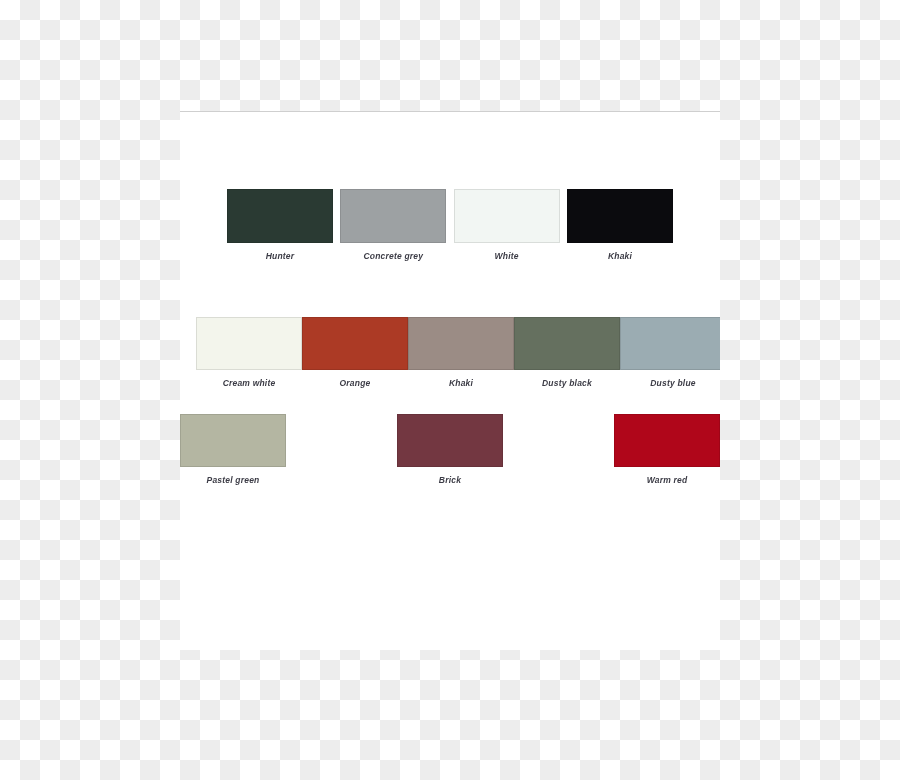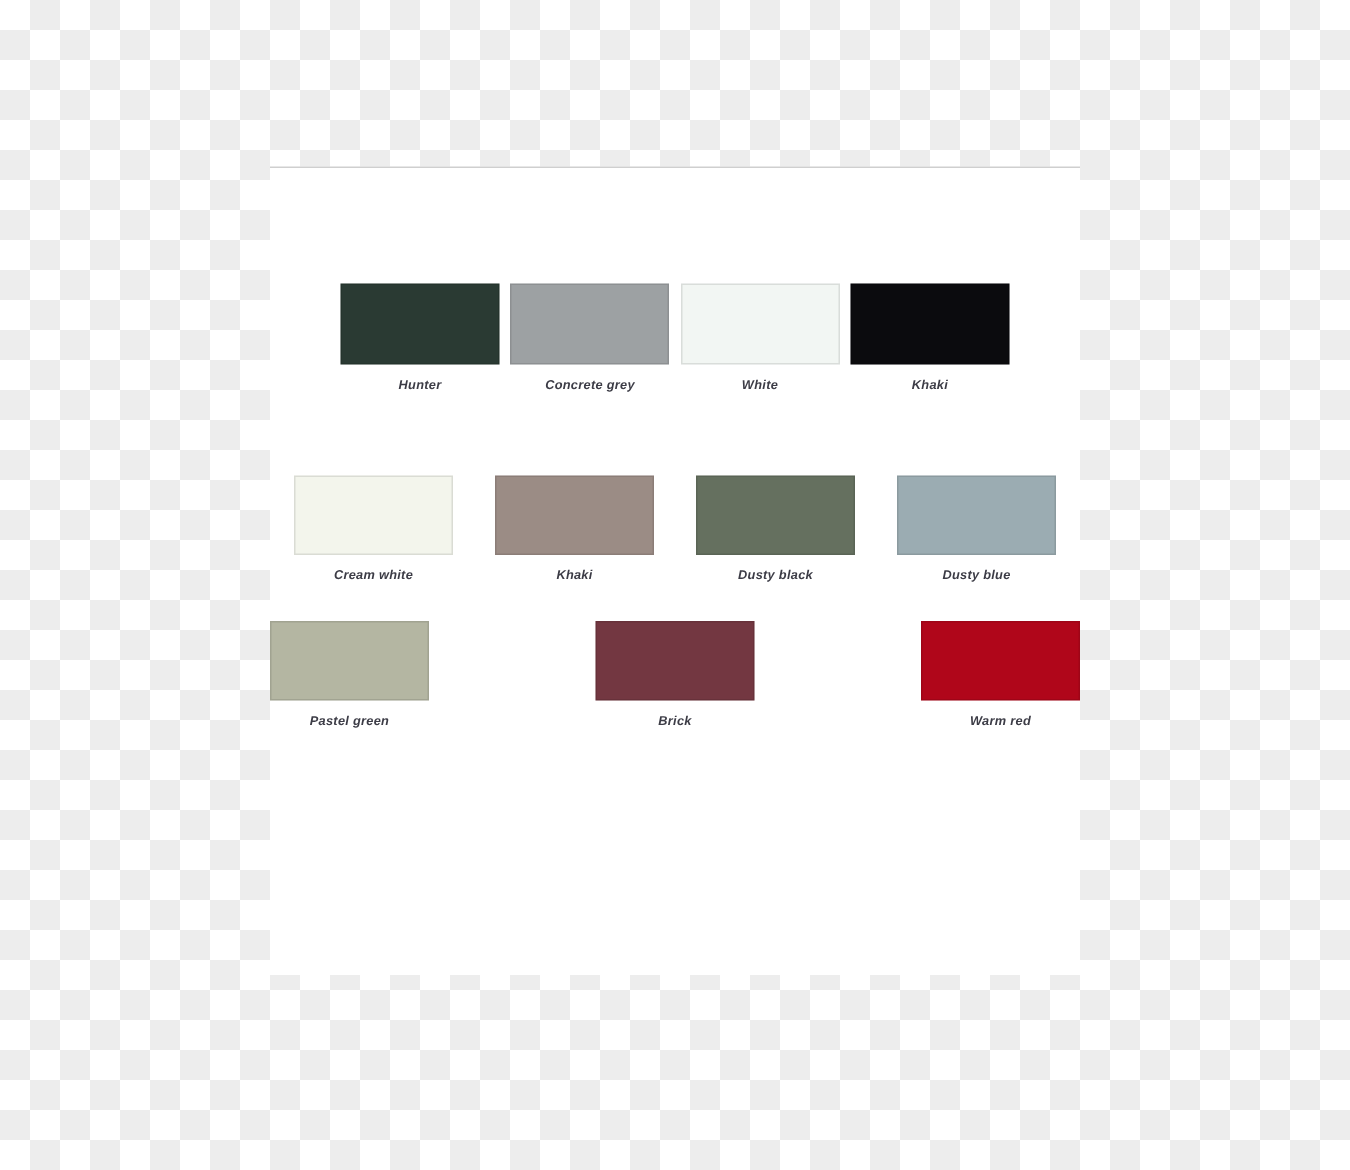--- a/index.html
+++ b/index.html
@@ -121,20 +121,24 @@
     </div>
 
     <div class="palette-row" id="row-2">
       <div class="swatch-strip">
 
         <div class="swatch-cell">
           <div class="swatch-chip" style="background-color: rgb(243, 245, 236);"></div>
           <div class="swatch-label">Cream white</div>
         </div>
 
+        <div class="swatch-cell">
+          <div class="swatch-chip" style="background-color: rgb(172, 58, 37);"></div>
+          <div class="swatch-label">Orange</div>
+        </div>
 
         <div class="swatch-cell">
           <div class="swatch-chip" style="background-color: rgb(155, 140, 133);"></div>
           <div class="swatch-label">Khaki</div>
         </div>
 
         <div class="swatch-cell">
           <div class="swatch-chip" style="background-color: rgb(101, 112, 95);"></div>
           <div class="swatch-label">Dusty black</div>
         </div>

